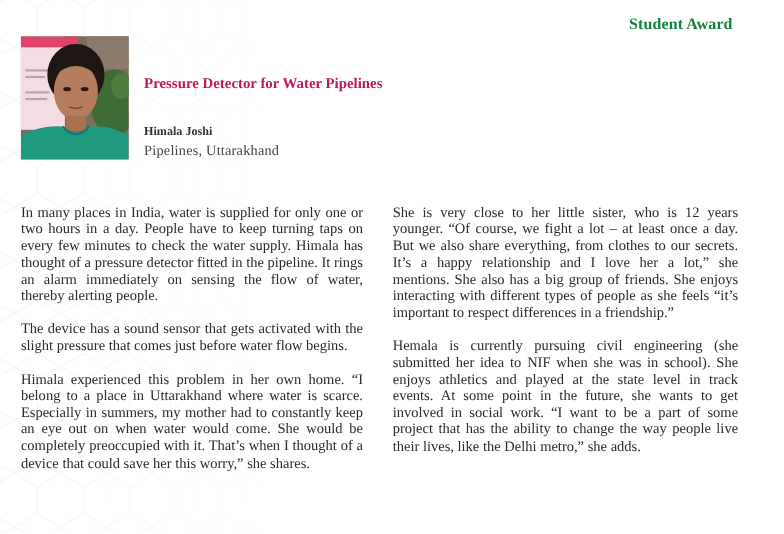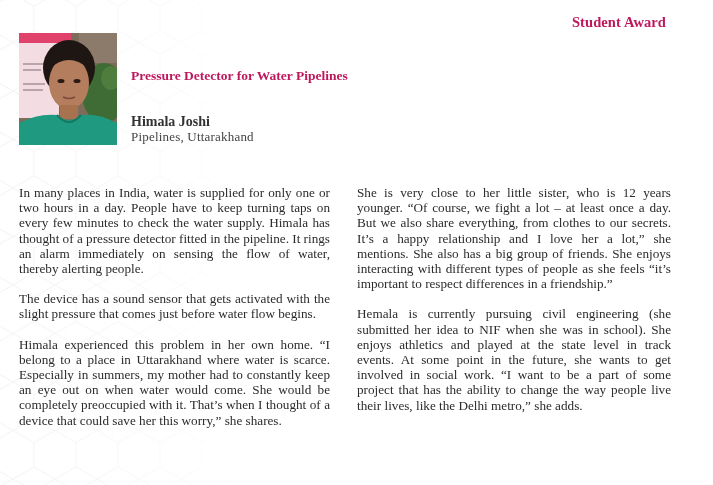--- a/index.html
+++ b/index.html
@@ -23,21 +23,21 @@
       height: 485px;
       opacity: 0.55;
     }
     .award-label {
       position: absolute;
       top: 14px;
       right: 47px;
       font-family: "Liberation Serif", serif;
       font-weight: bold;
       font-size: 14.5px;
-      color: #be185d;
+      color: #15803d;
       letter-spacing: 0.1px;
       margin-left: 40px;
     }
     .photo {
       position: absolute;
       left: 19px;
       top: 33px;
       width: 98px;
       height: 112px;
       overflow: hidden;
@@ -52,21 +52,21 @@
       font-weight: bold;
       font-size: 13.5px;
       color: #be185d;
     }
     .person-name {
       position: absolute;
       left: 131px;
       top: 114px;
       font-family: "Liberation Serif", serif;
       font-weight: bold;
-      font-size: 14px;
+      font-size: 11px;
       color: #333;
     }
     .person-location {
       position: absolute;
       left: 131px;
       top: 129px;
       font-family: "Liberation Serif", serif;
       font-size: 13px;
       color: #444;
       letter-spacing: 0.2px;

